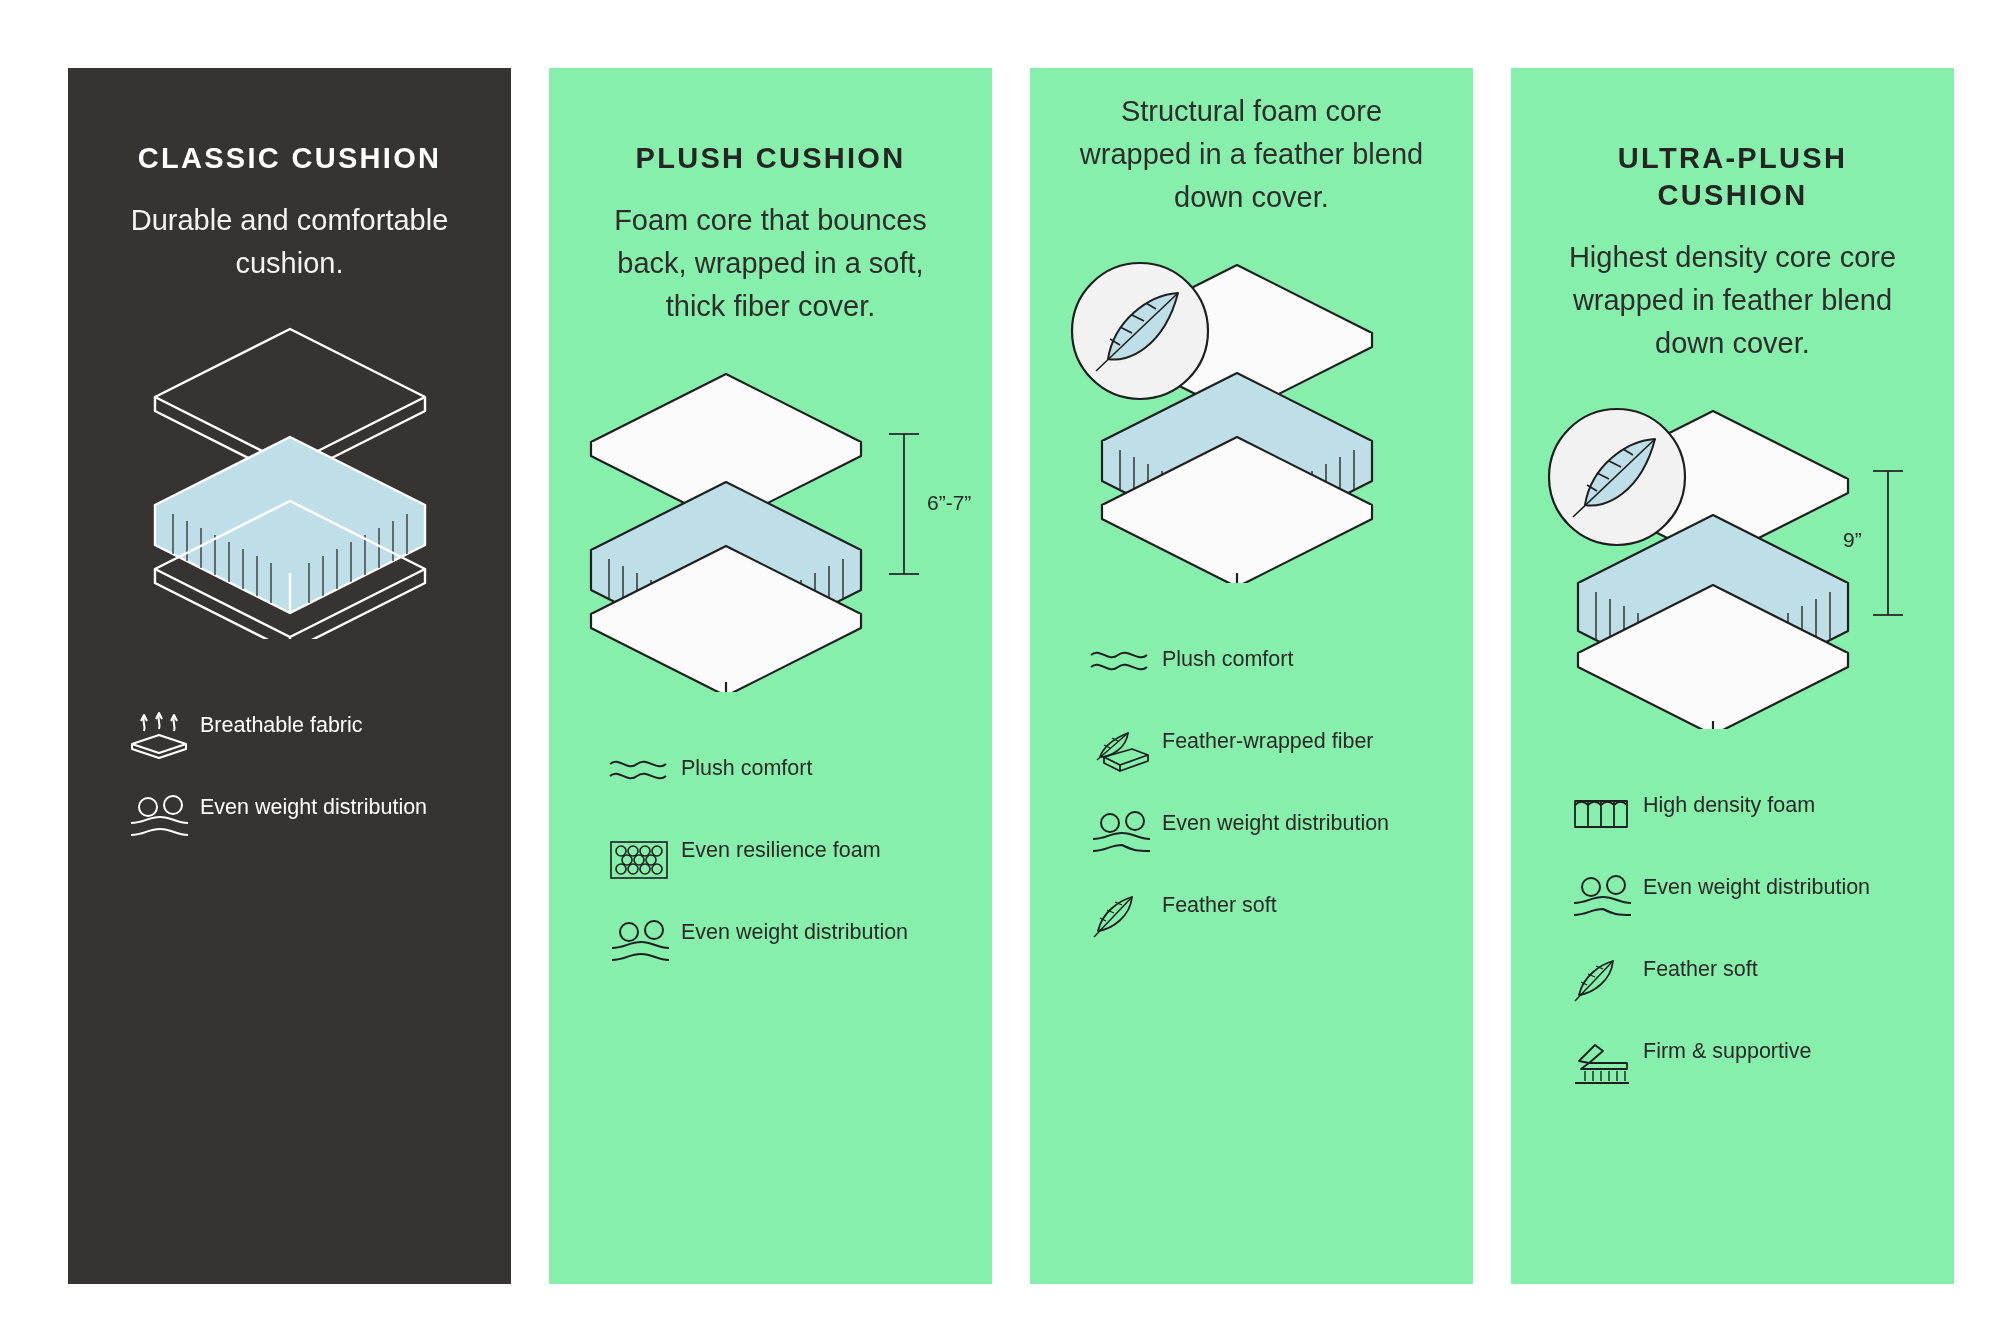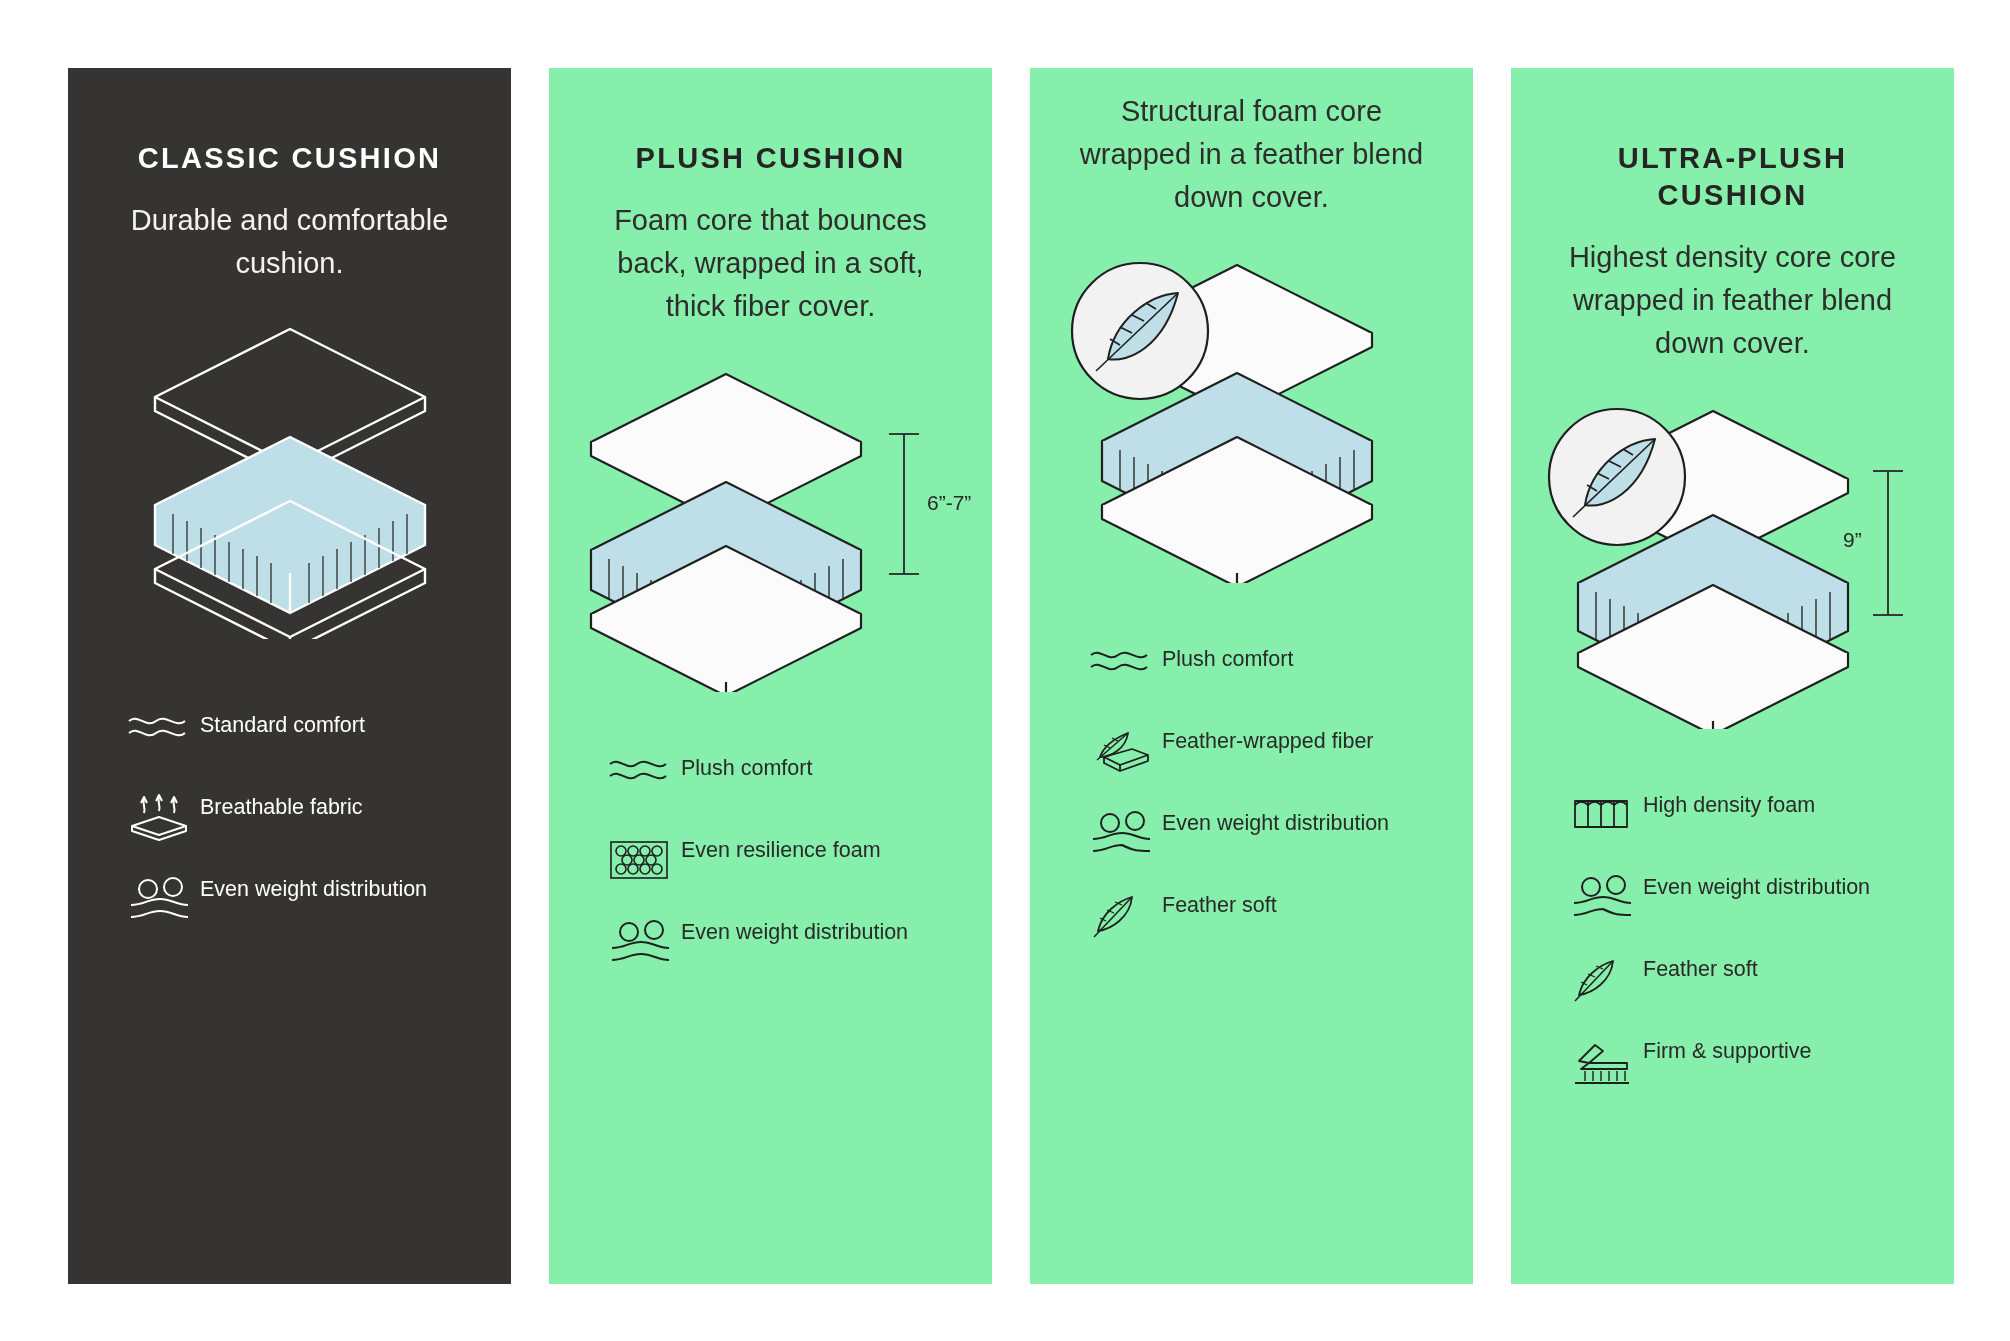--- a/index.html
+++ b/index.html
@@ -131,29 +131,20 @@
           </g>
 
           <path d="M165 230 L300 298 L165 366 L30 298 Z" transform="translate(0,-38)"></path>
           <path d="M30 260 L30 274 L165 342 L300 274 L300 260"></path>
           <path d="M165 328 L165 342"></path>
         </g>
       </svg>
     </div>
 
     <div class="features">
-      <div class="feature">
-        <span class="ficon">
-          <svg width="62" height="30" viewBox="0 0 62 30" fill="none" stroke="#ffffff" stroke-width="2">
-            <path d="M3 10 C12 2, 20 18, 30 10 C40 2, 50 18, 59 10"></path>
-            <path d="M3 22 C12 14, 20 30, 30 22 C40 14, 50 30, 59 22"></path>
-          </svg>
-        </span>
-        <span class="flabel">Standard comfort</span>
-      </div>
       <div class="feature">
         <span class="ficon">
           <svg width="66" height="48" viewBox="0 0 66 48" fill="none" stroke="#ffffff" stroke-width="2" stroke-linejoin="round">
             <path d="M33 24 L60 33 L33 42 L6 33 Z"></path>
             <path d="M6 33 L6 38 L33 47 L60 38 L60 33"></path>
             <path d="M18 20 C20 14, 16 12, 18 6"></path>
               <path d="M15 10 L18 4 L21 10"></path>
             <path d="M33 18 C35 12, 31 10, 33 4"></path>
               <path d="M30 8 L33 2 L36 8"></path>
             <path d="M48 20 C50 14, 46 12, 48 6"></path>

